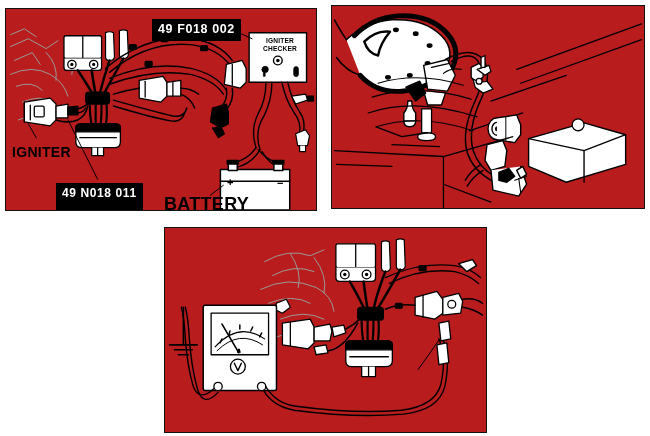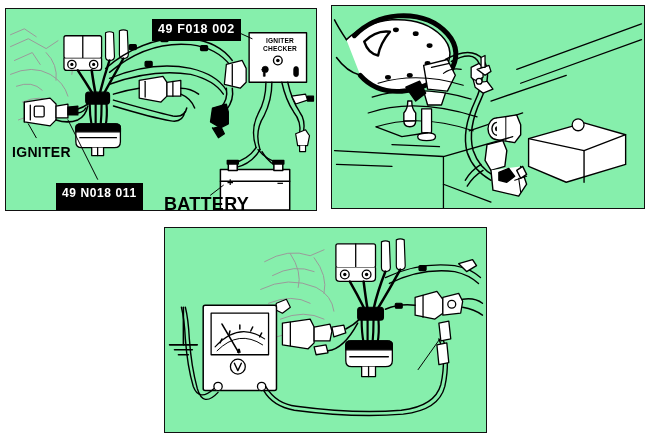--- a/index.html
+++ b/index.html
@@ -16,21 +16,21 @@
   }
   .page {
     position: absolute;
     left: 0; top: 0;
     width: 650px;
     height: 436px;
     background: #ffffff;
   }
   .panel {
     position: absolute;
-    background: #86efac;
+    background: #b91c1c;
     border: 1.5px solid #111111;
     box-sizing: border-box;
     overflow: hidden;
   }
   #panel-harness-test { left: 5px;   top: 8px;   width: 312px; height: 203px; }
   #panel-engine-bay   { left: 331px; top: 5px;   width: 314px; height: 204px; }
   #panel-voltmeter    { left: 164px; top: 227px; width: 323px; height: 206px; }
 
   .svg-layer {
     position: absolute;

